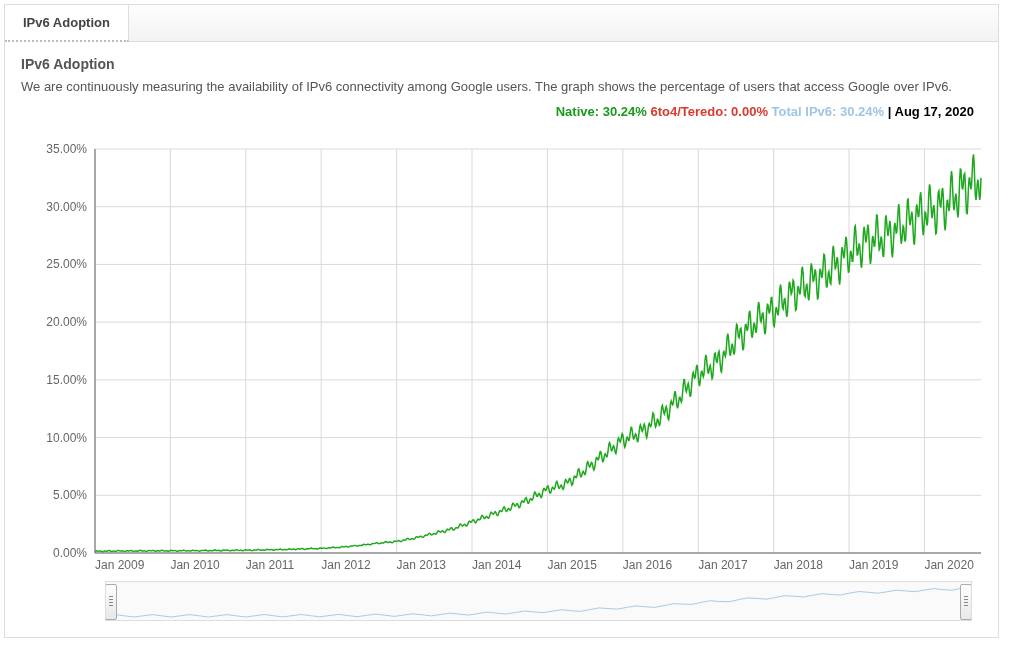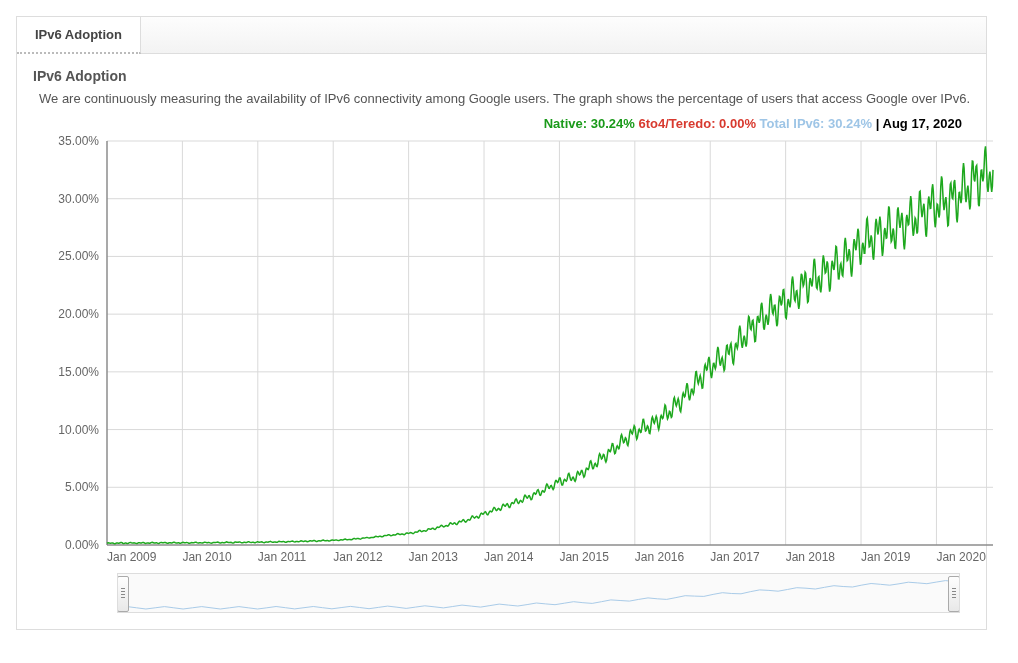--- a/index.html
+++ b/index.html
@@ -6,21 +6,21 @@
     margin: 0;
     padding: 0;
     background: #fff;
     font-family: Arial, Helvetica, sans-serif;
     font-size: 13px;
     color: #333;
   }
   .wrap {
     width: 1003px;
     box-sizing: border-box;
-    padding: 16px;
+    padding: 4px;
   }
   .card {
     border: 1px solid #ddd;
     background: #fff;
   }
   
   .tabs {
     display: flex;
     border-bottom: 1px solid #ddd;
     background: linear-gradient(#fdfdfd, #f3f3f3);
@@ -33,27 +33,27 @@
     cursor: pointer;
   }
   .tab.active {
     background: #fff;
     font-weight: bold;
     border-bottom: 2px dotted #bbb;
     margin-bottom: -1px;
   }
   .content { padding: 14px 16px 6px 16px; }
   .section-title { font-size: 14px; font-weight: bold; color: #555; margin-bottom: 6px; }
-  .section-desc { font-size: 13px; color: #555; line-height: 1.4; margin-bottom: 8px; text-align: right; }
+  .section-desc { font-size: 13px; color: #555; line-height: 1.4; margin-bottom: 8px; }
   .legend {
     text-align: right;
     font-size: 13px;
     font-weight: bold;
     padding-right: 8px;
-    margin-bottom: 0;
+    margin-bottom: 20px;
   }
   .legend .native { color: #1a9a1a; }
   .legend .teredo { color: #d83a2f; }
   .legend .total  { color: #9ec5e6; }
   .legend .date   { color: #000; }
   
   .chart-shell {
     position: relative;
     width: 970px;
     margin: 0 auto;

